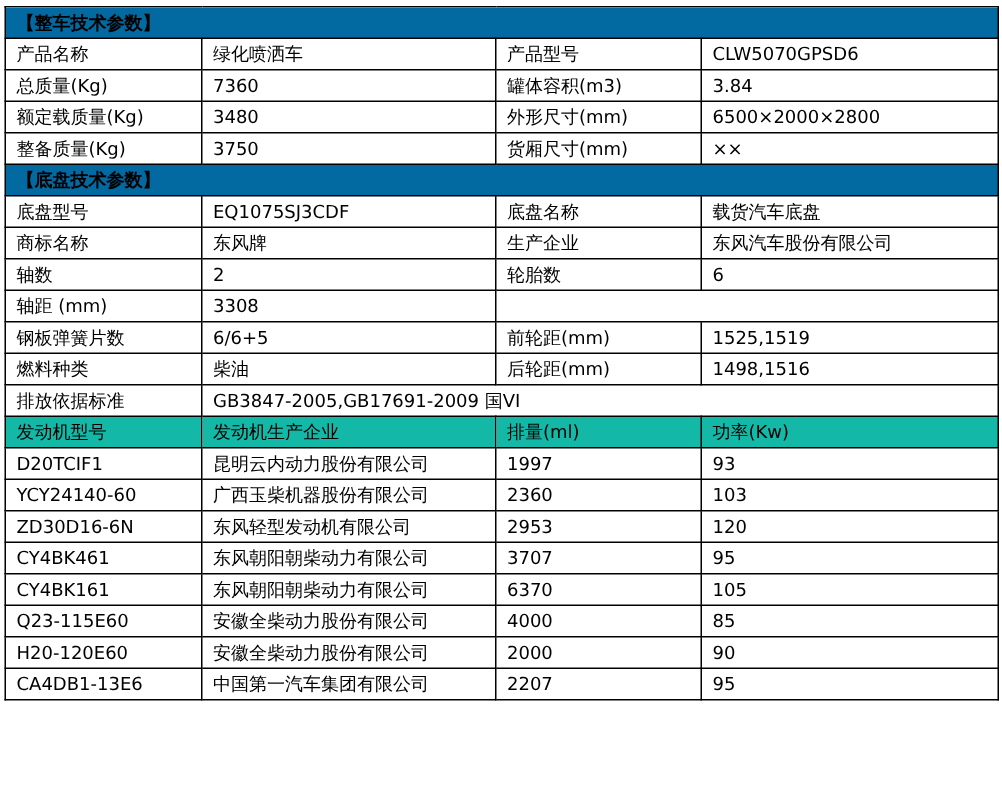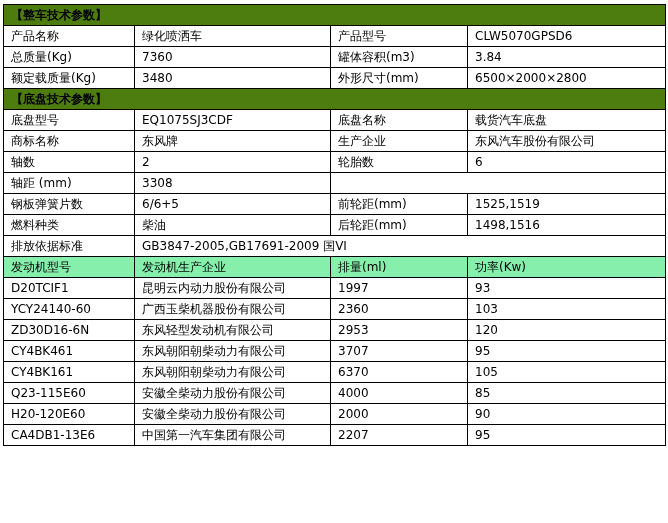--- a/index.html
+++ b/index.html
@@ -25,25 +25,25 @@
   table.spec td {
     border: 1px solid #000000;
     height: 20px;
     padding: 0 2px 0 7px;
     overflow: hidden;
     white-space: nowrap;
     vertical-align: middle;
     line-height: 20px;
   }
   tr.section-row td {
-    background: #4d7c0f;
+    background: #0369a1;
     font-weight: bold;
   }
   tr.engine-head-row td {
-    background: #86efac;
+    background: #14b8a6;
   }
   col.c1 { width: 131px; }
   col.c2 { width: 196px; }
   col.c3 { width: 137px; }
   col.c4 { width: 198px; }
 </style>
 </head>
 <body>
 
 <div class="page">
@@ -70,20 +70,26 @@
       <td>总质量(Kg)</td>
       <td>7360</td>
       <td>罐体容积(m3)</td>
       <td>3.84</td>
     </tr>
     <tr>
       <td>额定载质量(Kg)</td>
       <td>3480</td>
       <td>外形尺寸(mm)</td>
       <td>6500×2000×2800</td>
+    </tr>
+    <tr>
+      <td>整备质量(Kg)</td>
+      <td>3750</td>
+      <td>货厢尺寸(mm)</td>
+      <td>××</td>
     </tr>
 
     <tr class="section-row">
       <td colspan="4">【底盘技术参数】</td>
     </tr>
 
     <tr>
       <td>底盘型号</td>
       <td>EQ1075SJ3CDF</td>
       <td>底盘名称</td>

